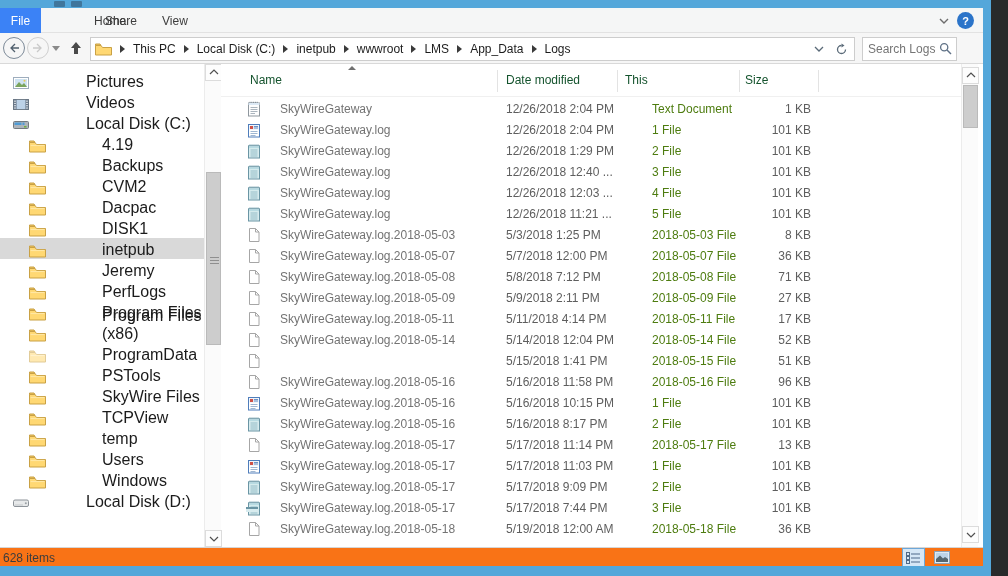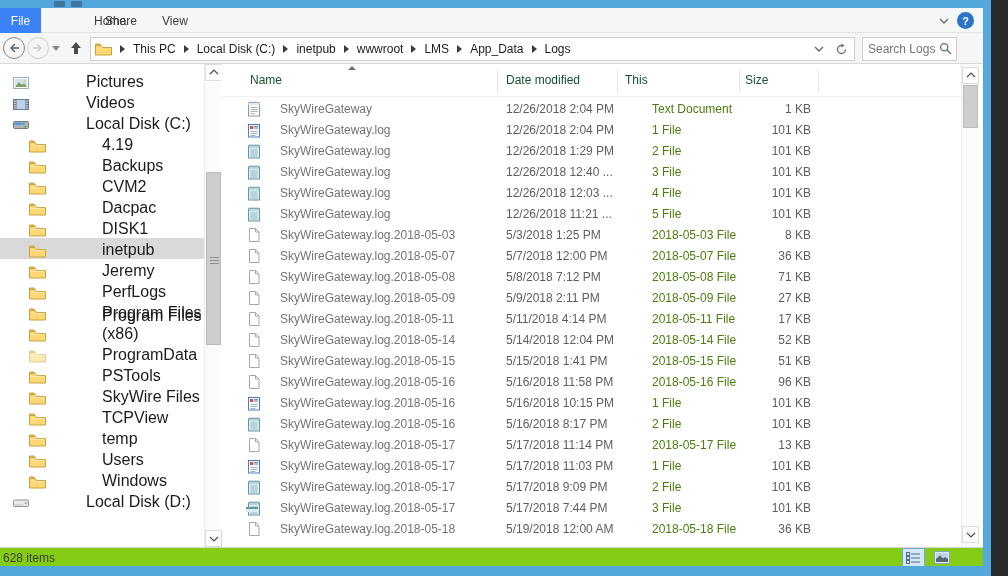--- a/index.html
+++ b/index.html
@@ -83,21 +83,21 @@
   .file-row .icon { position:absolute; left:25px; top:2px; width:16px; height:16px; }
   .cell { position:absolute; top:3px; font-size:12px; white-space:nowrap; }
   .c-name { left:59px; color:#737373; max-width:230px; overflow:hidden; }
   .c-date { left:285px; color:#5e5e5e; }
   .c-type { left:404px; color:#4d7c0f;margin-left:27px; }
   .c-size { left:500px; width:90px; text-align:right; color:#5e5e5e; }
   .partial-row-icon { position:absolute; left:25px; width:12px; height:5px; overflow:hidden;
                       border-top:2px solid #6a95a4; background:#d8ecef; }
 
   
-  .statusbar { position:absolute; left:0; top:547px; width:983px; height:19px; background:#84cc16;
+  .statusbar { position:absolute; left:0; top:547px; width:983px; height:19px; background:#f97316;
                border-top:1px solid #d6d6d6; }
   .items-count { position:absolute; left:3px; top:3px; font-size:12px; color:#3d3d3d; }
   .view-toggles { position:absolute; right:30px; top:0px; display:flex; gap:5px; }
   .vt-btn { width:23px; height:19px; display:flex; align-items:center; justify-content:center; background:transparent; }
   .vt-btn.selected { border:1px solid #6da7d8; background:#d6e7f6; }
   svg { display:block; }
 </style>
 </head>
 <body>
 
@@ -661,21 +661,20 @@
     <span class="cell c-size">52 KB</span>
   </div>
 
   <div class="file-row">
     <span class="icon">
               <svg width="16" height="16" viewBox="0 0 16 16">
                 <path d="M3.5 1.5 h6 l3.5 3.5 v9.5 h-9.5 z" fill="#fff" stroke="#a6a6a6"></path>
                 <path d="M9.5 1.5 v3.5 h3.5" fill="none" stroke="#a6a6a6"></path>
               </svg>
             </span>
-    <span class="cell c-name">SkyWireGateway.log.2018-05-15</span>
     <span class="cell c-date">5/15/2018 1:41 PM</span>
     <span class="cell c-type">2018-05-15 File</span>
     <span class="cell c-size">51 KB</span>
   </div>
 
   <div class="file-row">
     <span class="icon">
               <svg width="16" height="16" viewBox="0 0 16 16">
                 <path d="M3.5 1.5 h6 l3.5 3.5 v9.5 h-9.5 z" fill="#fff" stroke="#a6a6a6"></path>
                 <path d="M9.5 1.5 v3.5 h3.5" fill="none" stroke="#a6a6a6"></path>

